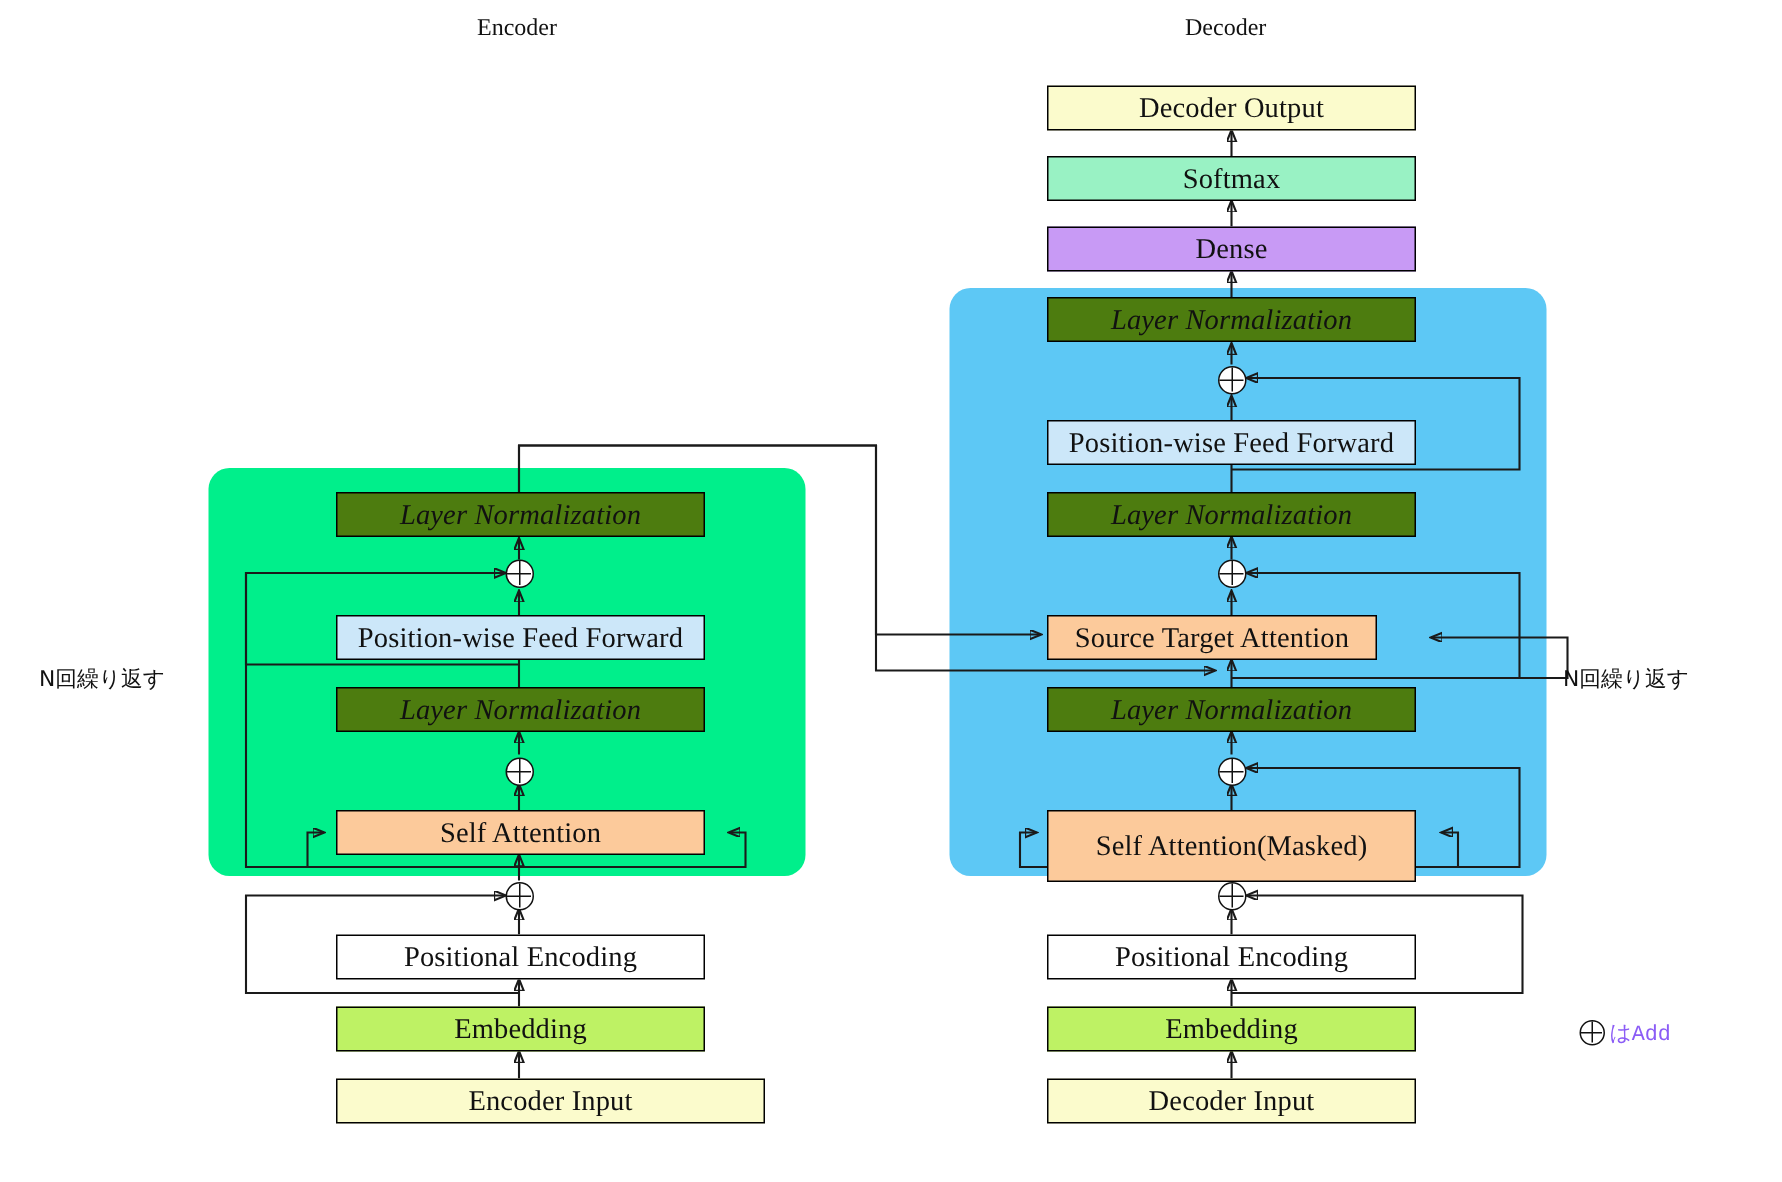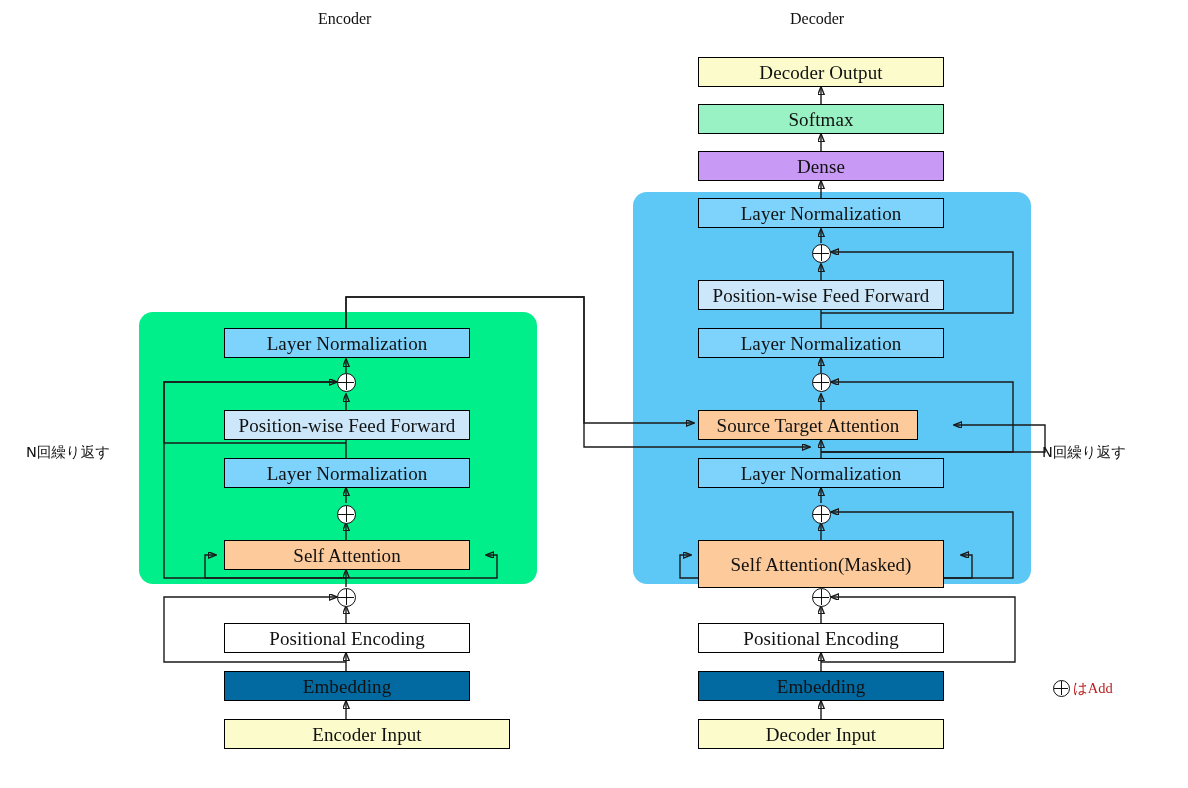--- a/index.html
+++ b/index.html
@@ -31,48 +31,48 @@
     border: 1.3px solid #000000;
     display: flex;
     align-items: center;
     justify-content: center;
     font-size: 19px;
     color: #111111;
     line-height: 1;
     white-space: nowrap;
     letter-spacing: 0.1px;
   }
-  .node.c-yellow  { background: #7dd3fc; }
+  .node.c-yellow  { background: #4d7c0f; font-style: italic; }
   .node.c-cream   { background: #fbfbcc; }
   .node.c-orange  { background: #fcca9b; }
   .node.c-ltblue  { background: #cce7f9; }
   .node.c-white   { background: #ffffff; }
-  .node.c-pink    { background: #0369a1; }
+  .node.c-pink    { background: #bef264; }
   .node.c-purple  { background: #c89af5; }
   .node.c-mint    { background: #99f2c4; }
 
   .section-title {
     position: absolute;
     font-size: 16px;
     color: #111111;
     white-space: nowrap;
   }
   .side-label {
     position: absolute;
     font-size: 14.5px;
     color: #111111;
     white-space: nowrap;
     font-family: "DejaVu Sans", "Liberation Sans", sans-serif;
   }
   .legend-label {
     position: absolute;
     font-size: 14.5px;
-    color: #b91c1c;
-    white-space: nowrap;
-    font-family: Liberation Serif, serif;
+    color: #8b5cf6;
+    white-space: nowrap;
+    font-family: Liberation Mono, monospace;
     display: flex;
     align-items: center;
     gap: 1px;
   }
 
   svg.wires {
     position: absolute;
     left: 0; top: 0;
     width: 1188px;
     height: 788px;

